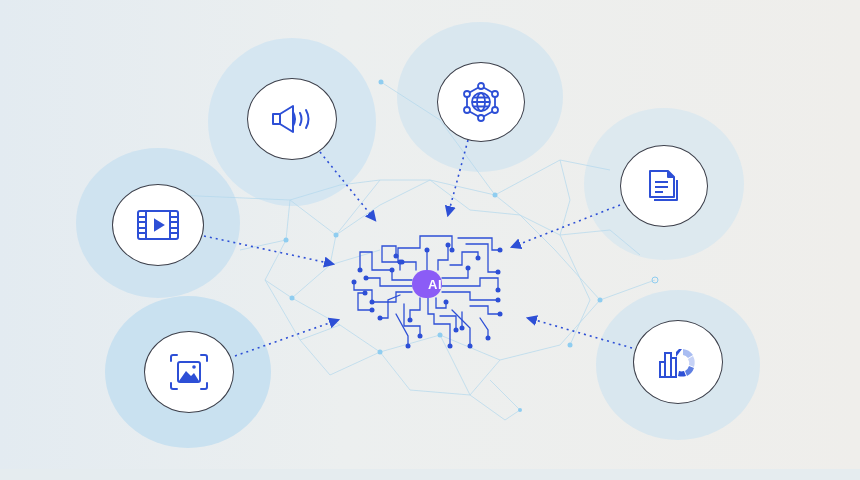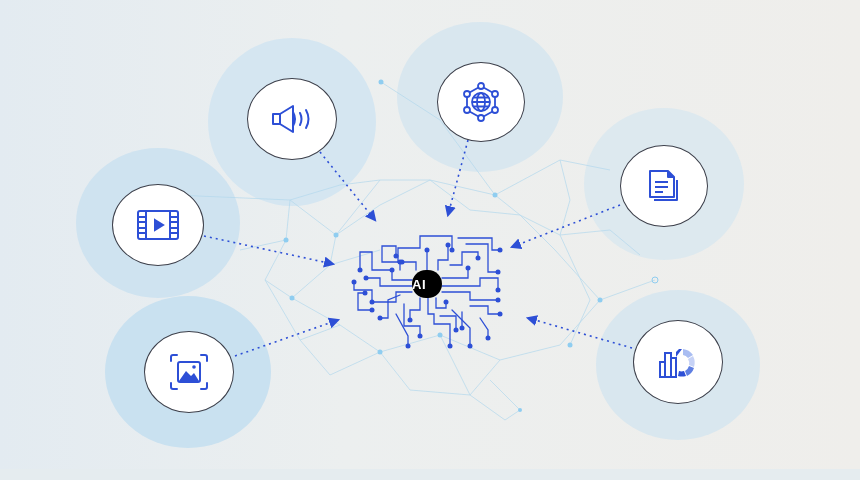--- a/index.html
+++ b/index.html
@@ -21,23 +21,23 @@
     border: 1.6px solid #3c3f4a;
     box-sizing: border-box;
     display: flex; align-items: center; justify-content: center;
     cursor: pointer;
   }
   .halo {
     position: absolute; border-radius: 50%;
   }
   .chip {
     position: absolute; left: 412px; top: 270px; width: 30px; height: 28px;
-    background: #000000; border-radius: 14px;
+    background: #8b5cf6; border-radius: 14px;
     color: #ffffff; font-weight: bold; font-size: 13px;
-    display: flex; align-items: center; justify-content: flex-start;
+    display: flex; align-items: center; justify-content: flex-end;
     letter-spacing: 0.5px;
   }
 </style>
 </head>
 <body>
 
 <div class="bottom-band"></div>
 
 <div class="halo" style="left:208px;top:38px;width:168px;height:168px;background:#d5e6f1;"></div>
 <div class="halo" style="left:397px;top:22px;width:166px;height:150px;background:#d9e7ef;"></div>

